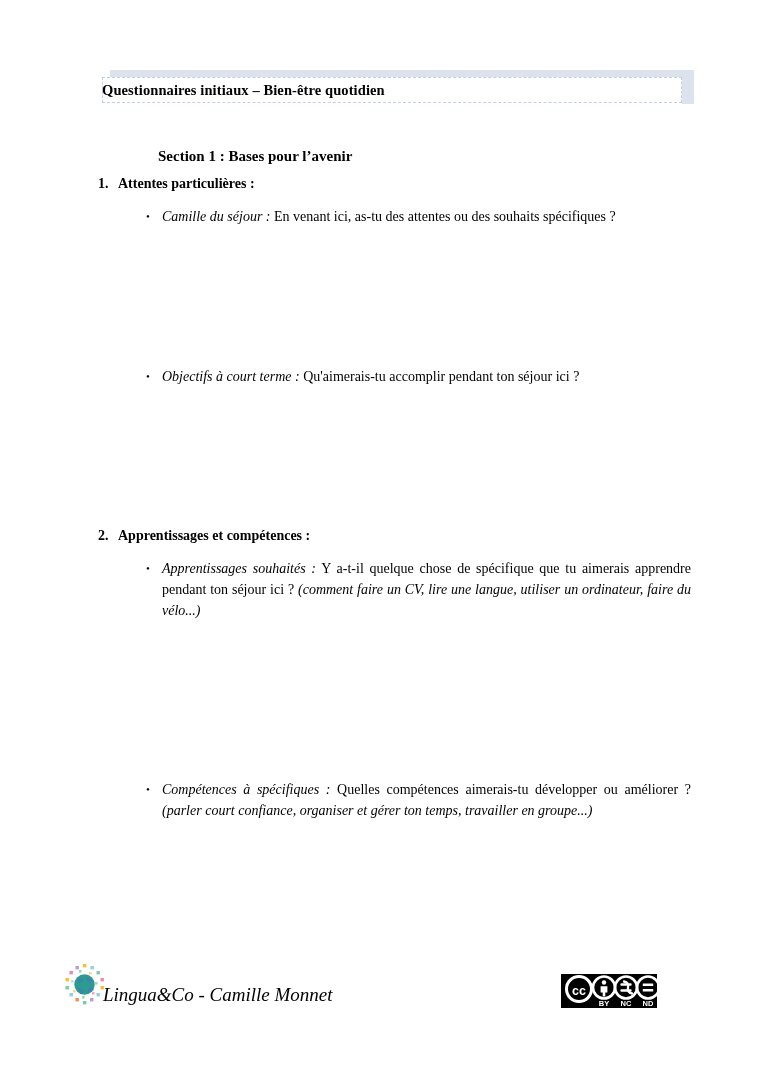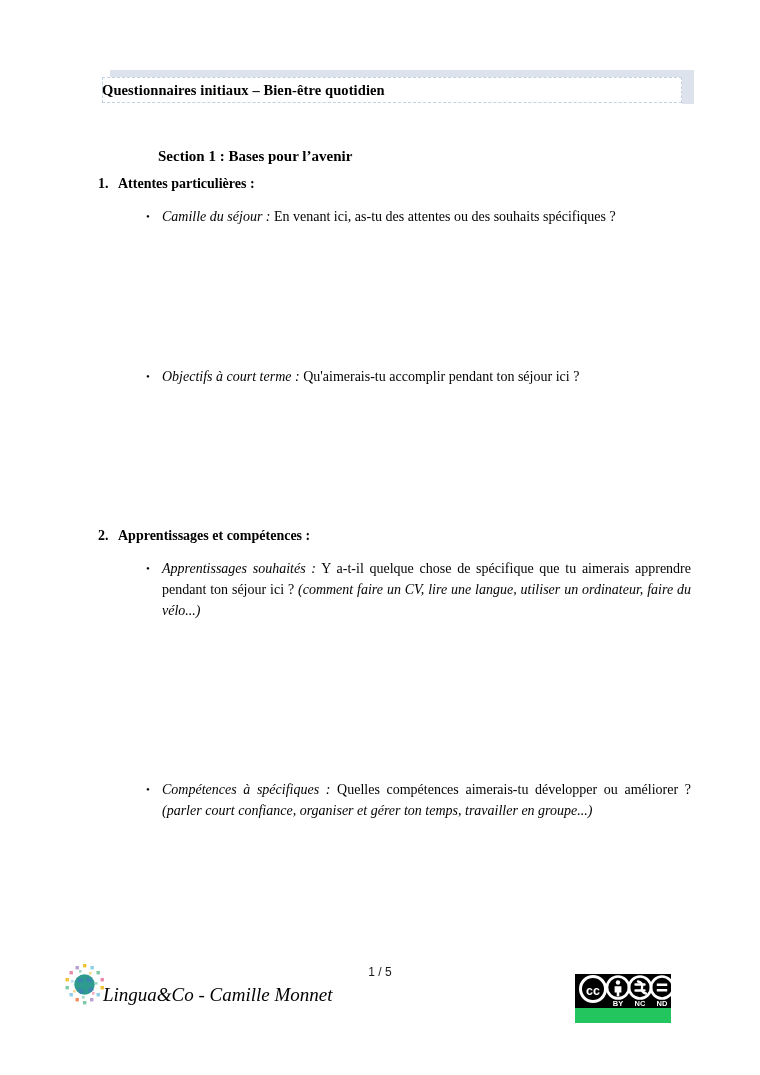--- a/index.html
+++ b/index.html
@@ -152,25 +152,25 @@
     top: 965px;
     width: 760px;
     text-align: center;
     font-family: "Liberation Sans", "DejaVu Sans", sans-serif;
     font-size: 12px;
     color: #1a1a1a;
   }
 
   .cc-badge {
     position: absolute;
-    left: 575px;
+    left: 561px;
     top: 974px;
     width: 96px;
-    height: 49px;
-    background: #22c55e;
+    height: 34px;
+    background: #0f766e;
   }
   .cc-badge svg { display: block; }
 </style>
 </head>
 <body>
 
 <div class="page">
 
   <div class="header-wrap">
     <div class="header-topband"></div>
@@ -239,21 +239,20 @@
       <circle cx="21.5" cy="21.5" r="10.2" fill="#2e9b8f"></circle>
       <path d="M14 16 q4 -1 7 1 q-2 3 -5 3 q-2 -2 -2 -4 z" fill="#3f7fb8" opacity="0.75"></path>
       <path d="M24 14 q4 1 6 4 q-3 2 -6 1 q-1 -3 0 -5 z" fill="#3f7fb8" opacity="0.75"></path>
       <path d="M15 25 q4 0 6 3 q-1 3 -4 3 q-2 -3 -2 -6 z" fill="#3f7fb8" opacity="0.75"></path>
       <path d="M26 24 q4 0 5 3 q-3 3 -6 2 q0 -3 1 -5 z" fill="#3f7fb8" opacity="0.75"></path>
     </svg>
   </div>
 
   <div class="footer-credit">Lingua&amp;Co - Camille Monnet</div>
 
-  <div class="page-number">1 / 5</div>
 
   <div class="cc-badge">
     <svg width="96" height="34" viewBox="0 0 96 34" aria-hidden="true">
       <rect x="0" y="0" width="96" height="34" fill="#000000"></rect>
 
       <circle cx="18" cy="15" r="12.5" fill="none" stroke="#ffffff" stroke-width="3"></circle>
       <text x="18" y="20.5" font-family="'Liberation Sans', sans-serif" font-size="12.5" font-weight="bold" fill="#ffffff" text-anchor="middle">cc</text>
 
       <circle cx="43" cy="13.5" r="11" fill="none" stroke="#ffffff" stroke-width="2.6"></circle>
       <circle cx="43" cy="8.5" r="2.2" fill="#ffffff"></circle>

